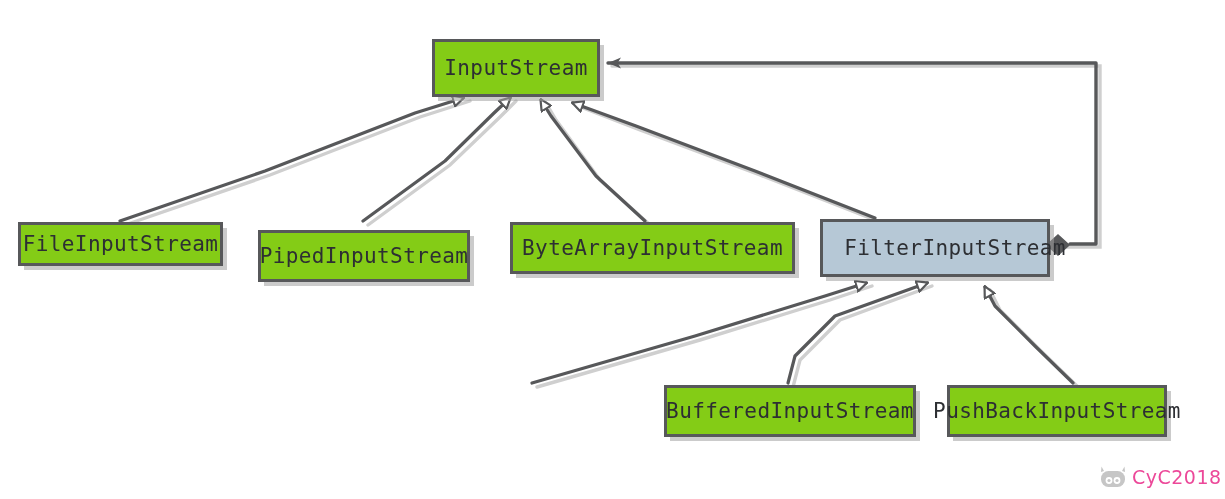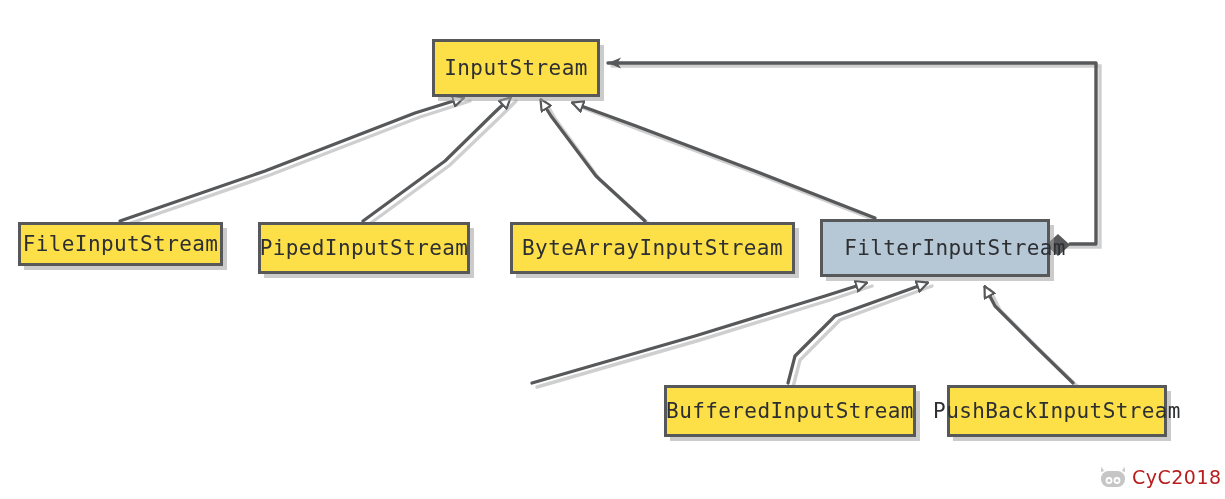--- a/index.html
+++ b/index.html
@@ -28,21 +28,21 @@
     left: 0;
     top: 0;
     width: 1225px;
     height: 499px;
     pointer-events: none;
   }
 
   .uml-class-box {
     position: absolute;
     box-sizing: border-box;
-    background: #fde047;
+    background: #84cc16;
     border: 3px solid #57585a;
     box-shadow: 5px 5px 0 -1px rgba(160,160,160,0.55);
     display: flex;
     align-items: center;
     justify-content: center;
     color: #2d2f33;
     font-family: "DejaVu Sans Mono", "Liberation Mono", monospace;
     font-size: 21px;
     letter-spacing: 0.4px;
     white-space: nowrap;
@@ -57,21 +57,21 @@
     pointer-events: none;
   }
 
   #watermark {
     position: absolute;
     left: 1100px;
     top: 466px;
     display: flex;
     align-items: center;
     gap: 6px;
-    color: #b91c1c;
+    color: #ec4899;
     font-family: "DejaVu Sans", "Liberation Sans", sans-serif;
     font-size: 19px;
     letter-spacing: 0.5px;
   }
   #watermark .wm-text { line-height: 1; }
 </style>
 </head>
 <body>
 
 <div id="diagram-canvas">
@@ -116,21 +116,21 @@
   </svg>
 
   <div class="uml-class-box" id="node-input-stream" style="left:432px; top:39px; width:168px; height:58px;">
     <span class="uml-class-label">InputStream</span>
   </div>
 
   <div class="uml-class-box" id="node-file-input-stream" style="left:18px; top:222px; width:205px; height:44px;">
     <span class="uml-class-label">FileInputStream</span>
   </div>
 
-  <div class="uml-class-box" id="node-piped-input-stream" style="left:258px; top:222px; width:212px; height:52px;">
+  <div class="uml-class-box" id="node-piped-input-stream" style="left:258px; top:230px; width:212px; height:52px;">
     <span class="uml-class-label">PipedInputStream</span>
   </div>
 
   <div class="uml-class-box" id="node-byte-array-input-stream" style="left:510px; top:222px; width:285px; height:52px;">
     <span class="uml-class-label">ByteArrayInputStream</span>
   </div>
 
   <div class="uml-class-box highlighted" id="node-filter-input-stream" style="left:820px; top:219px; width:230px; height:58px;">
     <span class="uml-class-label">FilterInputStream</span>
   </div>

